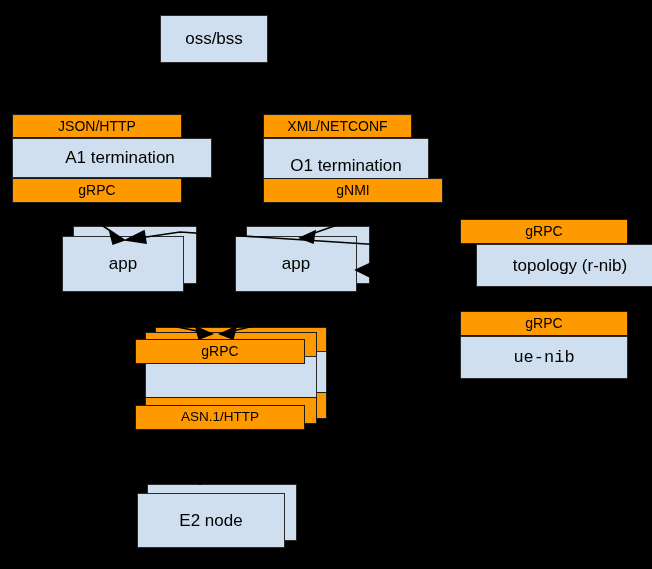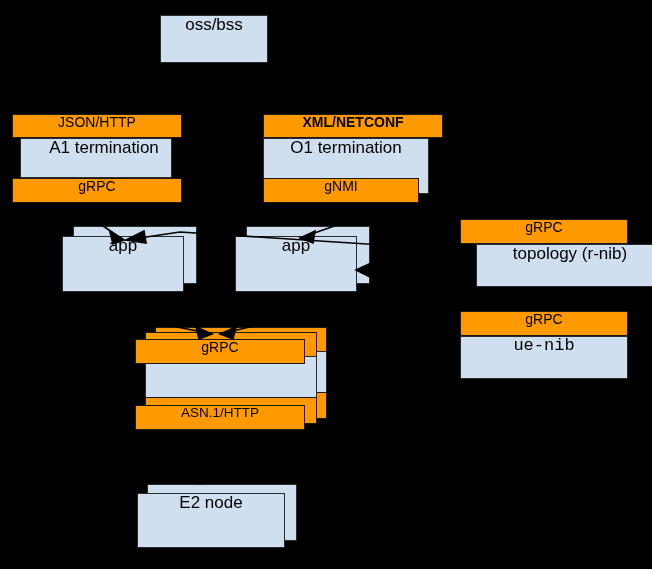--- a/index.html
+++ b/index.html
@@ -20,20 +20,21 @@
   }
   .node {
     position: absolute;
     box-sizing: border-box;
   }
   .box {
     position: absolute;
     box-sizing: border-box;
     border: 1px solid #000000;
     display: flex;
+    align-items: center;
     justify-content: center;
     color: #000000;
     text-align: center;
     white-space: nowrap;
     line-height: 1.05;
   }
   .blue {
     background: #cfdfef;
     border-color: #2a2a2a;
   }
@@ -78,36 +79,36 @@
 <div id="canvas">
 
   <div class="box blue t-main node" style="left:160px; top:15px; width:108px; height:48px;">
     <span>oss/bss</span>
   </div>
 
   <div class="stack-wrap" style="left:12px; top:114px; width:170px; height:89px;">
     <div class="box orange t-band" style="left:0px; top:0px; width:170px; height:24px;">
       <span>JSON/HTTP</span>
     </div>
-    <div class="box blue t-main" style="left:8px; top:24px; width:152px; height:40px;padding-left:16px;">
+    <div class="box blue t-main" style="left:0px; top:24px; width:200px; height:40px;padding-left:16px;">
       <span>A1 termination</span>
     </div>
     <div class="box orange t-band" style="left:0px; top:64px; width:170px; height:25px;">
       <span>gRPC</span>
     </div>
   </div>
 
   <div class="stack-wrap" style="left:263px; top:114px; width:166px; height:89px;">
-    <div class="box orange t-band" style="left:0px; top:0px; width:180px; height:24px;font-weight:bold;">
+    <div class="box orange t-band" style="left:0px; top:0px; width:149px; height:24px;">
       <span>XML/NETCONF</span>
     </div>
     <div class="box blue t-main" style="left:0px; top:24px; width:166px; height:56px;">
       <span>O1 termination</span>
     </div>
-    <div class="box orange t-band" style="left:0px; top:64px; width:156px; height:25px;">
+    <div class="box orange t-band" style="left:0px; top:64px; width:180px; height:25px;">
       <span>gNMI</span>
     </div>
   </div>
 
   <div class="stack-wrap" style="left:460px; top:219px; width:168px; height:68px;">
     <div class="box orange t-band" style="left:0px; top:0px; width:168px; height:25px;">
       <span>gRPC</span>
     </div>
     <div class="box blue t-main" style="left:16px; top:25px; width:188px; height:43px;">
       <span>topology (r-nib)</span>

